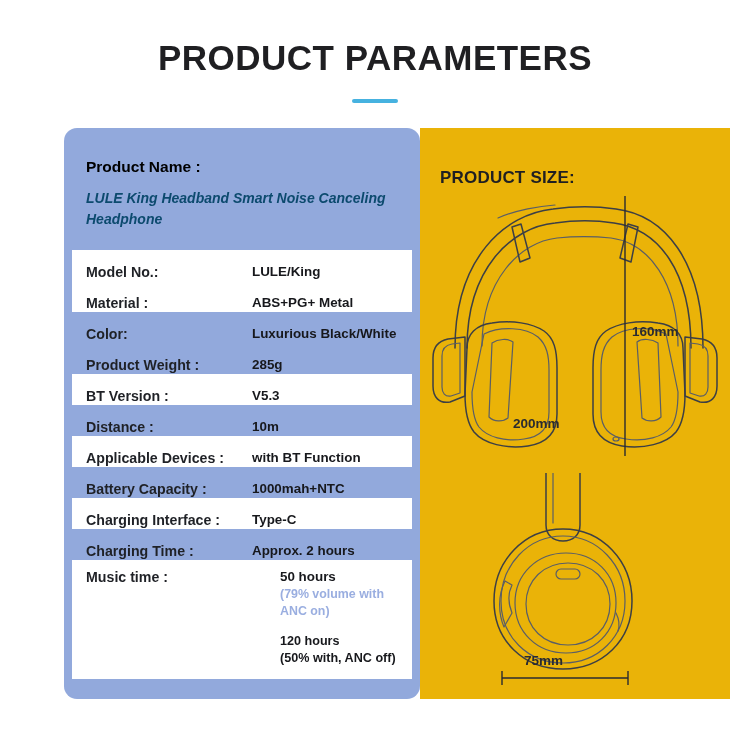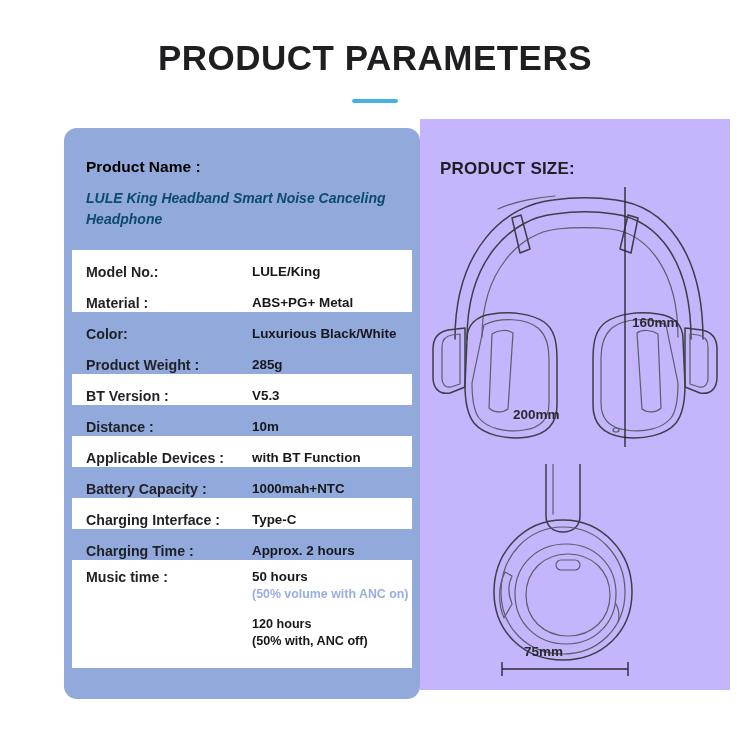--- a/index.html
+++ b/index.html
@@ -84,20 +84,21 @@
     padding: 12px 0 0 14px;
   }
   .spec-row.white { background: #ffffff; }
   .spec-row.blue  { background: transparent; }
 
   .spec-row.tall {
     align-items: flex-start;
     padding-top: 8px;
     padding-bottom: 12px;
     min-height: 108px;
+    gap: 28px;
   }
 
   .spec-key {
     width: 166px;
     flex: 0 0 166px;
     font-size: 14.2px;
     font-weight: bold;
     color: #1f2126;
     line-height: 18px;
   }
@@ -121,24 +122,24 @@
     font-size: 12.6px;
     font-weight: bold;
     line-height: 17px;
   }
   .spec-val .gap { display: block; height: 13px; }
 
   
   .size-panel {
     position: absolute;
     left: 420px;
-    top: 119px;
+    top: 128px;
     width: 310px;
     height: 571px;
-    background: #c4b5fd;
+    background: #eab308;
   }
   .size-title {
     position: absolute;
     left: 20px;
     top: 40px;
     font-size: 17px;
     font-weight: bold;
     color: #1f1f22;
     letter-spacing: 0.2px;
   }
@@ -241,21 +242,21 @@
 
       <div class="spec-row blue">
         <div class="spec-key">Charging Time  :</div>
         <div class="spec-val">Approx. 2 hours</div>
       </div>
 
       <div class="spec-row white tall">
         <div class="spec-key">Music time :</div>
         <div class="spec-val">
           <span>50 hours</span>
-          <span class="sub-blue">(50% volume with ANC on)</span>
+          <span class="sub-blue">(79% volume with ANC on)</span>
           <span class="gap"></span>
           <span class="sub-dark">120 hours</span>
           <span class="sub-dark">(50% with, ANC off)</span>
         </div>
       </div>
 
     </div>
   </div>
 
   <div class="size-panel">

